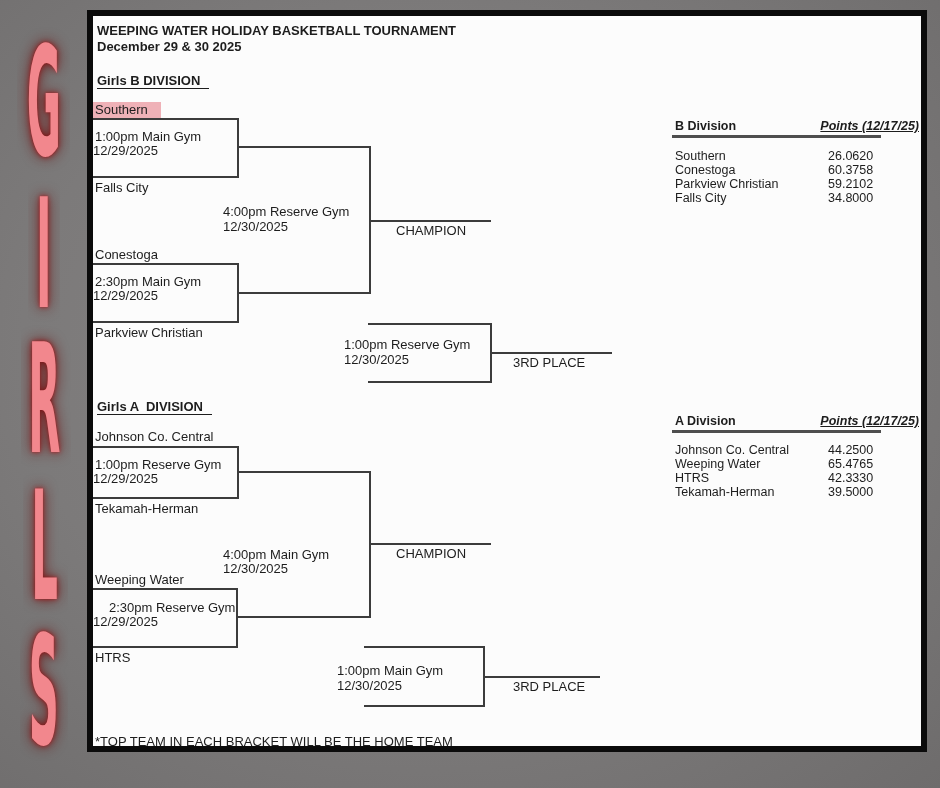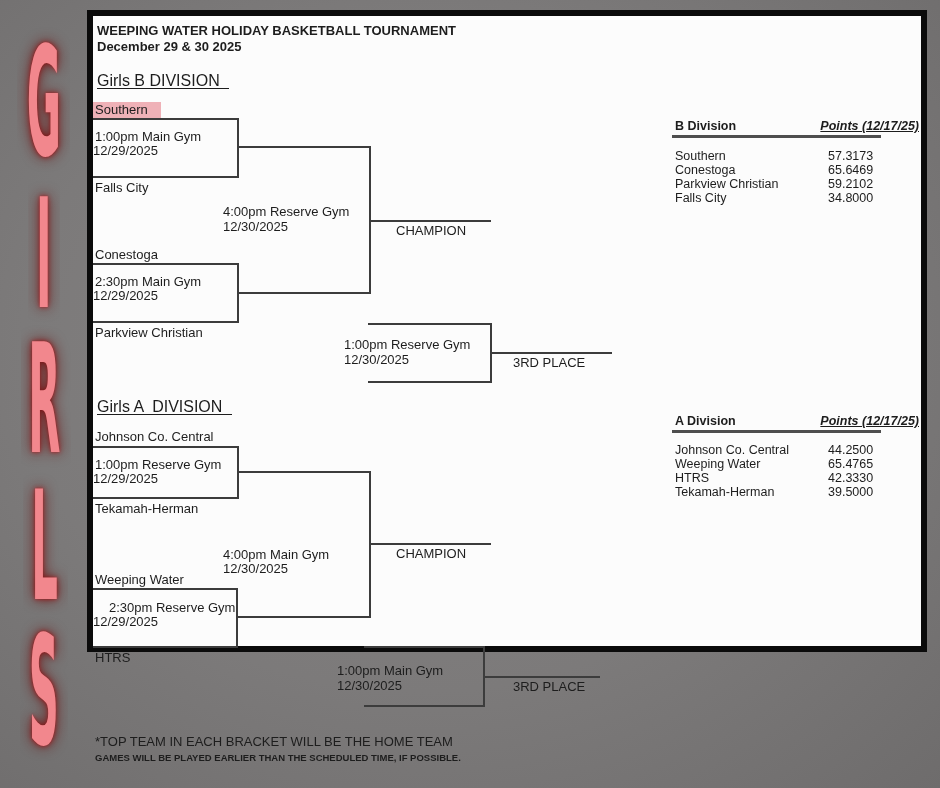--- a/index.html
+++ b/index.html
@@ -15,29 +15,29 @@
     display:flex; align-items:center; justify-content:center;
   }
   .letter span {
     font-family:"DejaVu Sans", sans-serif; font-weight:bold; font-size:58px;
     color:#f2878d;
     transform:scale(0.72, 2.6);
     text-shadow:0 0 10px rgba(110,16,16,0.95), 0 0 4px rgba(160,45,48,0.9), 0 0 2px #b8474e;
   }
   
   .page {
-    position:absolute; left:87px; top:10px; width:840px; height:642px;
+    position:absolute; left:87px; top:10px; width:840px; height:742px;
     background:#fcfcfc; border:6px solid #0b0b0b;
   }
   .content { position:absolute; inset:0; color:#1d1d1d; }
   .txt { position:absolute; font-size:13px; line-height:14px; white-space:nowrap; }
   .b { font-weight:bold; }
   .ra { text-align:left; }
   .heading {
-    position:absolute; font-size:16px; font-weight:normal; white-space:pre;
+    position:absolute; font-size:13px; font-weight:bold; white-space:pre;
     border-bottom:1.5px solid #1d1d1d; padding-right:5px; line-height:15px;
   }
   .hline { position:absolute; height:2px; background:#3c3c3c; }
   .vline { position:absolute; width:2px; background:#3c3c3c; }
   .pink {
     background:#efb1b7; padding:1px 13px 2px 2px; display:inline-block;
   }
   .st-head {
     position:absolute; width:244px; display:flex; justify-content:space-between;
     font-size:12.5px; font-weight:bold; line-height:14px; white-space:nowrap;
@@ -118,25 +118,25 @@
 
       <div>
         <div class="st-head" style="left:582px;top:103px">
           <span>B Division</span>
           <span class="pts">Points (12/17/25)</span>
         </div>
         <div class="st-rule" style="left:579px;top:119px;width:209px"></div>
         <div class="st-rows" style="left:582px;top:133px">
           <div class="srow">
               <span class="team">Southern</span>
-              <span>57.3173</span>
+              <span>26.0620</span>
             </div>
           <div class="srow">
               <span class="team">Conestoga</span>
-              <span>65.6469</span>
+              <span>60.3758</span>
             </div>
           <div class="srow">
               <span class="team">Parkview Christian</span>
               <span>59.2102</span>
             </div>
           <div class="srow">
               <span class="team">Falls City</span>
               <span>34.8000</span>
             </div>
         </div>
@@ -199,17 +199,16 @@
               <span>42.3330</span>
             </div>
           <div class="srow">
               <span class="team">Tekamah-Herman</span>
               <span>39.5000</span>
             </div>
         </div>
       </div>
 
       <div class="foot1" style="left:2px;top:719px">*TOP TEAM IN EACH BRACKET WILL BE THE HOME TEAM</div>
-      <div class="foot2" style="left:2px;top:736px">GAMES WILL BE PLAYED EARLIER THAN THE SCHEDULED TIME, IF POSSIBLE.</div>
 
     </div>
   </div>
 </div>
 
 </body></html>

